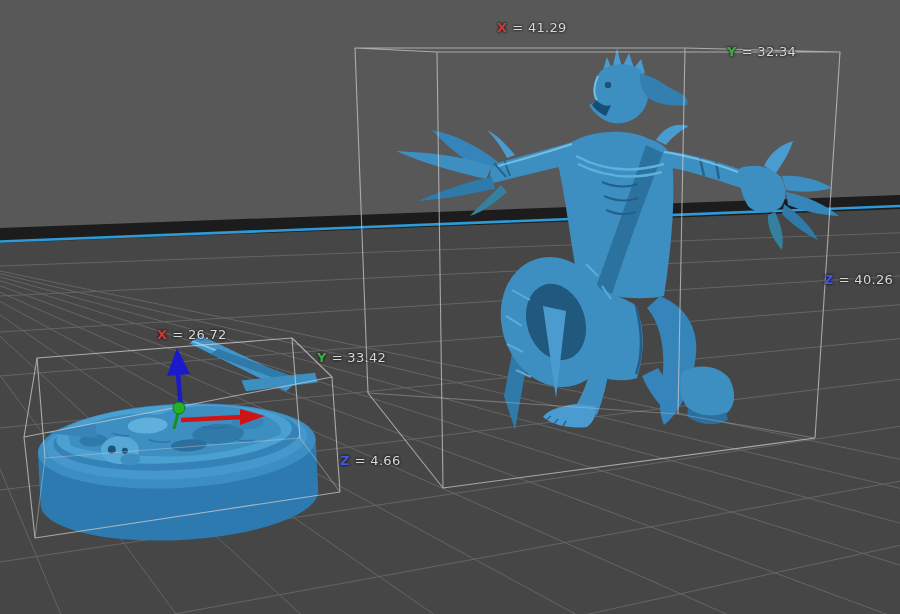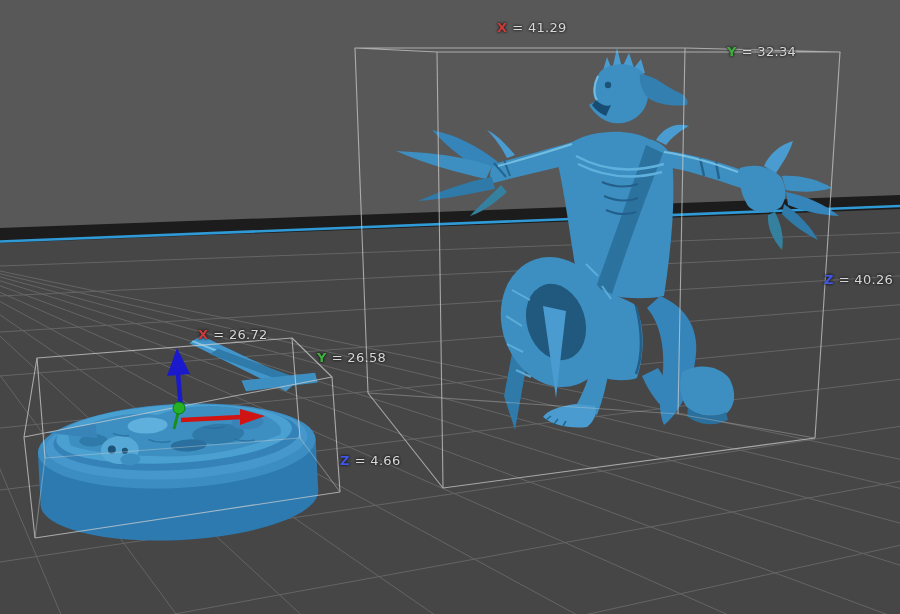--- a/index.html
+++ b/index.html
@@ -240,23 +240,23 @@
   <div class="dim-label" style="left:497px;top:20px;">
     <span class="ax ax-x">X</span><span class="val">= 41.29</span>
   </div>
   <div class="dim-label" style="left:727px;top:28px;margin-top:16px;">
     <span class="ax ax-y">Y</span><span class="val">= 32.34</span>
   </div>
   <div class="dim-label" style="left:824px;top:272px;">
     <span class="ax ax-z">Z</span><span class="val">= 40.26</span>
   </div>
 
-  <div class="dim-label" style="left:157px;top:327px;margin-left:41px;">
+  <div class="dim-label" style="left:157px;top:327px;">
     <span class="ax ax-x">X</span><span class="val">= 26.72</span>
   </div>
   <div class="dim-label" style="left:317px;top:350px;">
-    <span class="ax ax-y">Y</span><span class="val">= 26.58</span>
+    <span class="ax ax-y">Y</span><span class="val">= 33.42</span>
   </div>
   <div class="dim-label" style="left:340px;top:453px;">
     <span class="ax ax-z">Z</span><span class="val">= 4.66</span>
   </div>
 
 </div>
 
 </body></html>

